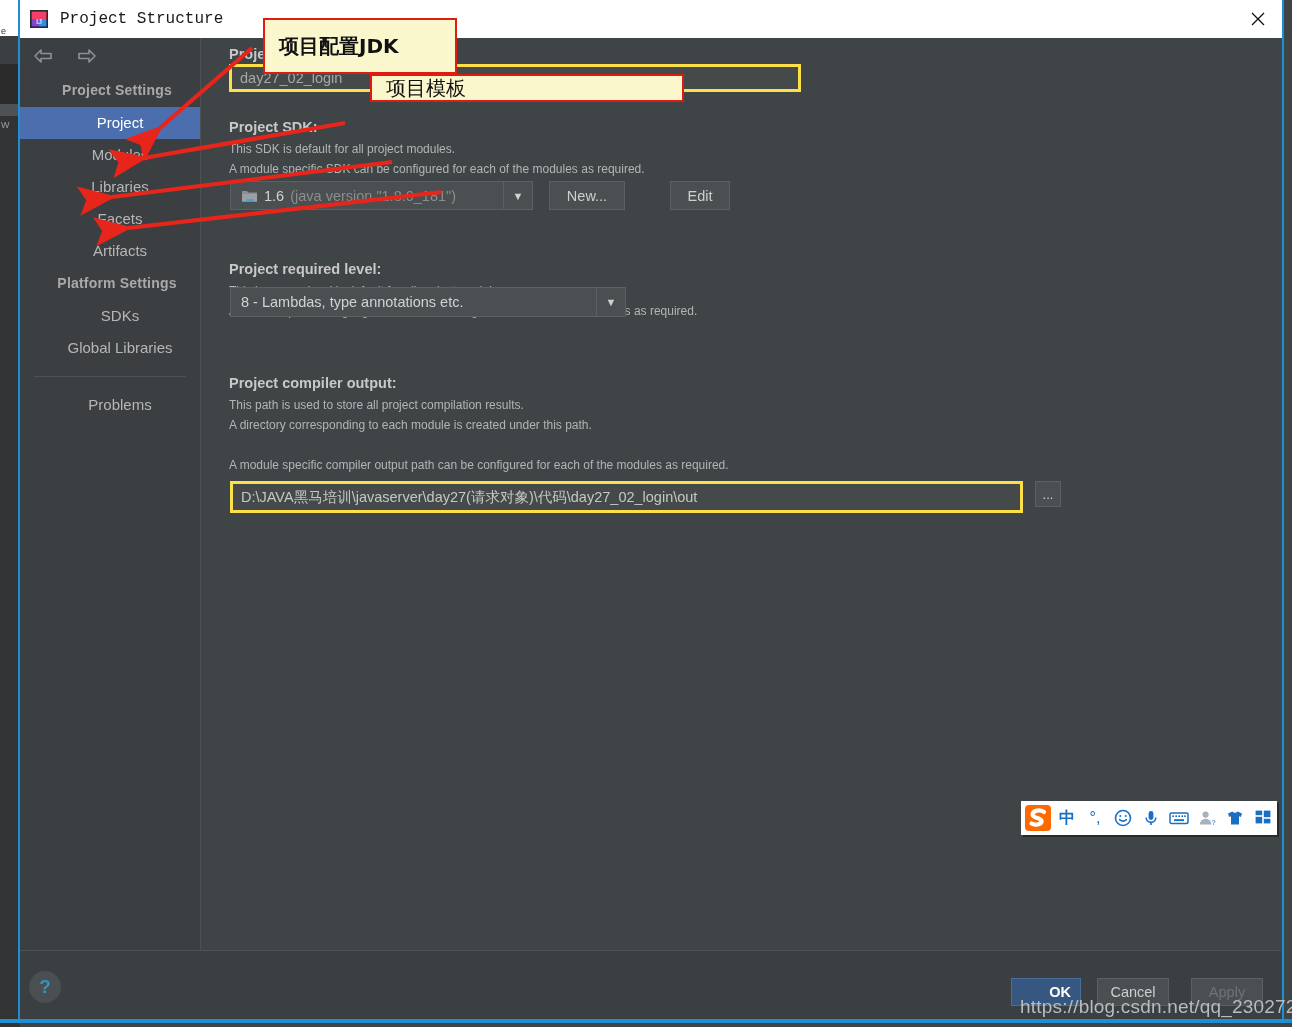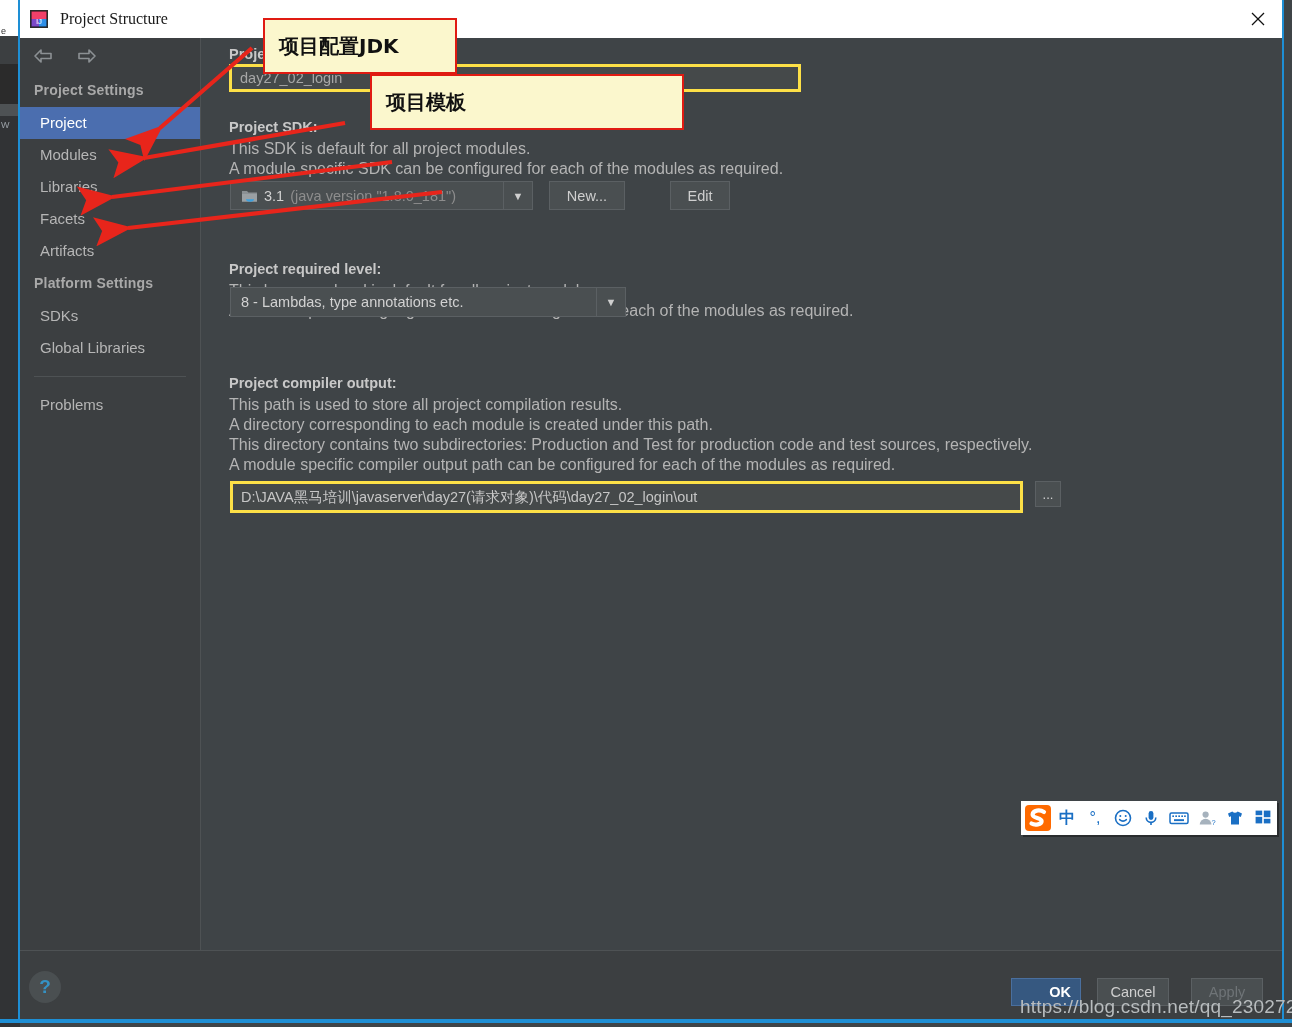--- a/index.html
+++ b/index.html
@@ -11,40 +11,40 @@
   .bg-strip{position:absolute;left:0;top:0;width:20px;height:1027px;background:#2b2b2b;}
   .bg-strip .bg-edge1{position:absolute;left:0;top:0;width:20px;height:36px;background:#ffffff;}
   .bg-strip .bg-edge2{position:absolute;left:0;top:36px;width:20px;height:28px;background:#3c3f41;}
   .bg-strip .bg-edge3{position:absolute;left:0;top:64px;width:20px;height:40px;background:#2b2b2b;}
   .bg-strip .bg-edge4{position:absolute;left:0;top:104px;width:20px;height:12px;background:#4e5254;}
   .bg-strip .bg-edge5{position:absolute;left:0;top:116px;width:20px;height:911px;background:#313335;}
   .bg-txt{position:absolute;font-size:9px;color:#9aa0a6;left:1px;}
 
   
   .dialog{position:absolute;left:18px;top:0;width:1266px;height:1022px;
-          border:2px solid #1e8fd5;border-top:none;box-sizing:border-box;background:#8b5cf6;}
+          border:2px solid #1e8fd5;border-top:none;box-sizing:border-box;background:#8b5cf6;text-align:center;}
   .titlebar{position:absolute;left:0;top:0;width:1262px;height:38px;background:#ffffff;display:flex;align-items:center;}
   .title-icon{width:18px;height:18px;margin-left:10px;position:relative;flex:none;}
-  .title-text{margin-left:12px;font-size:16px;color:#1a1a1a;font-family:Liberation Serif, serif;}
+  .title-text{margin-left:12px;font-size:16px;color:#1a1a1a;font-family:Liberation Mono, monospace;}
   .close-btn{position:absolute;right:0;top:0;width:48px;height:38px;display:flex;align-items:center;justify-content:center;}
   .close-btn svg{display:block;}
 
   
   .dlg-body{position:absolute;left:0;top:38px;width:1262px;height:912px;background:#3c3f41;}
   .sidebar{position:absolute;left:0;top:0;width:180px;height:912px;background:#3c3f41;border-right:1px solid #4e5254;}
   .navbar{height:36px;display:flex;align-items:center;padding-left:12px;gap:18px;}
   .nav-arrow{width:24px;height:18px;display:block;}
   .grp-head{font-size:14px;font-weight:bold;color:#a9a9a9;padding:8px 0 9px 14px;letter-spacing:.2px;}
   .side-item{font-size:15px;color:#b6b6b6;padding:5px 0 5px 20px;line-height:22px;}
   .side-item.selected{background:#4b6eaf;color:#ffffff;}
   .side-sep{height:1px;background:#4e5254;margin:12px 14px 12px 14px;}
 
   .content{position:absolute;left:181px;top:0;width:1081px;height:912px;background:#3f4447;padding:0;}
   .lbl-strong{font-size:14.5px;font-weight:bold;color:#c8c8c8;font-family:"Liberation Sans",sans-serif;}
-  .lbl-desc{font-size:16px;color:#b4b4b4;line-height:20px;}
+  .lbl-desc{font-size:12px;color:#b4b4b4;line-height:20px;}
 
   .txtfield{background:#45494a;border:3px solid #fde047;color:#a7a7a7;font-size:14.5px;
             box-sizing:border-box;display:flex;align-items:center;padding:0 8px;}
   .combo{background:#4a4f51;border:1px solid #5b6063;box-sizing:border-box;display:flex;align-items:center;}
   .combo .cval{flex:1;padding-left:10px;font-size:14.5px;color:#d2d2d2;display:flex;align-items:center;gap:6px;white-space:nowrap;}
   .combo .cval .dim{color:#8d8d8d;}
   .combo .arrow{width:28px;height:100%;border-left:1px solid #5b6063;display:flex;align-items:center;justify-content:center;color:#cfcfcf;font-size:11px;}
   .btn{background:#4a4f51;border:1px solid #5b6063;color:#cfcfcf;font-size:14.5px;
        display:flex;align-items:center;justify-content:center;box-sizing:border-box;}
   .btn.disabled{color:#6f7477;}
@@ -161,42 +161,41 @@
         <div class="combo" style="position:absolute;left:29px;top:143px;width:303px;height:29px;">
           <span class="cval">
             <span style="display:inline-flex;">
               <svg width="17" height="14" viewBox="0 0 17 14">
                 <path d="M1 2 h5 l1.4 1.6 H16 v9 H1 Z" fill="#8a9094"></path>
                 <path d="M1 5 h15 v7.6 H1 Z" fill="#9aa0a4"></path>
                 <ellipse cx="9" cy="10.3" rx="4" ry="2.4" fill="#3ea0dd"></ellipse>
                 <rect x="5" y="7.2" width="8" height="3" fill="#9aa0a4"></rect>
               </svg>
             </span>
-            <span>3.1</span>
+            <span>1.6</span>
             <span class="dim">(java version "1.8.0_181")</span>
           </span>
           <span class="arrow">▼</span>
         </div>
 
         <div class="btn" style="position:absolute;left:348px;top:143px;width:76px;height:29px;">New...</div>
         <div class="btn" style="position:absolute;left:438px;top:143px;width:60px;height:29px;margin-left:31px;">Edit</div>
 
         <div style="position:absolute;left:28px;top:223px;" class="lbl-strong">Project required level:</div>
         <div style="position:absolute;left:28px;top:243px;" class="lbl-desc">This language level is default for all project modules.</div>
         <div style="position:absolute;left:28px;top:263px;" class="lbl-desc">A module specific language level can be configured for each of the modules as required.</div>
 
         <div class="combo" style="position:absolute;left:29px;top:249px;width:396px;height:30px;top:249px;" id="lang-combo">
           <span class="cval">8 - Lambdas, type annotations etc.</span>
           <span class="arrow">▼</span>
         </div>
 
         <div style="position:absolute;left:28px;top:337px;" class="lbl-strong">Project compiler output:</div>
         <div style="position:absolute;left:28px;top:357px;" class="lbl-desc">This path is used to store all project compilation results.</div>
         <div style="position:absolute;left:28px;top:377px;" class="lbl-desc">A directory corresponding to each module is created under this path.</div>
-        <div style="position:absolute;left:28px;top:397px;" class="lbl-desc">This directory contains two subdirectories: Production and Test for production code and test sources, respectively.</div>
         <div style="position:absolute;left:28px;top:417px;" class="lbl-desc">A module specific compiler output path can be configured for each of the modules as required.</div>
 
         <div class="txtfield" style="position:absolute;left:29px;top:443px;width:793px;height:32px;color:#c6c6c6;">
           <span>D:\JAVA黑马培训\javaserver\day27(请求对象)\代码\day27_02_login\out</span>
         </div>
         <div class="ellipsis-btn" style="position:absolute;left:834px;top:443px;width:26px;height:26px;">...</div>
 
       </div>
     </div>
 
@@ -276,17 +275,17 @@
     </defs>
     <g stroke="#e8251b" stroke-width="4.2" fill="none">
       <line x1="252" y1="48" x2="160" y2="128" marker-end="url(#ah)"></line>
       <line x1="345" y1="123" x2="144" y2="158" marker-end="url(#ah)"></line>
       <line x1="392" y1="162" x2="112" y2="197" marker-end="url(#ah)"></line>
       <line x1="442" y1="192" x2="128" y2="228" marker-end="url(#ah)"></line>
     </g>
   </svg>
 
   <div class="note bold" style="left:263px;top:18px;width:194px;height:56px;">项目配置JDK</div>
-  <div class="note" style="left:370px;top:74px;width:314px;height:56px;font-weight:bold;">项目模板</div>
+  <div class="note" style="left:370px;top:74px;width:314px;height:28px;">项目模板</div>
 
   <div class="watermark">https://blog.csdn.net/qq_23027247</div>
 
 </div>
 
 </body></html>

